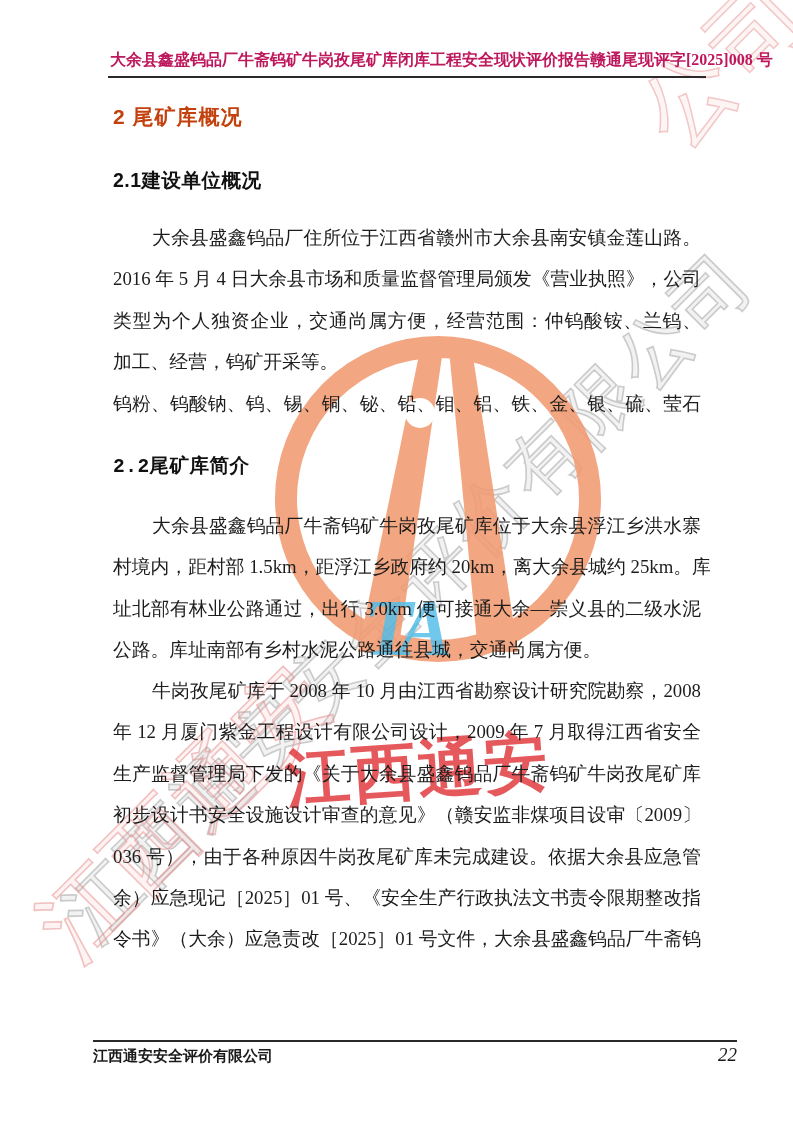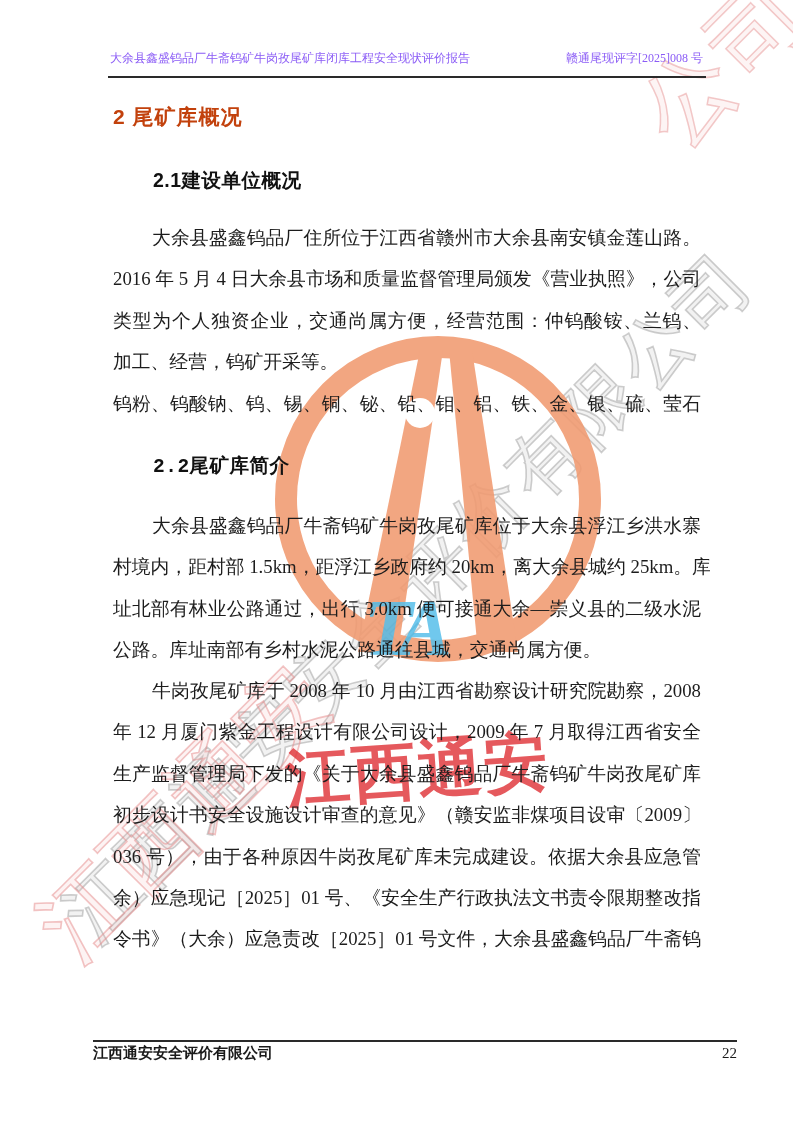--- a/index.html
+++ b/index.html
@@ -21,23 +21,23 @@
   }
   .content { position: absolute; left:0; top:0; width:100%; height:100%; z-index: 1; }
 
   .page-header {
     position: absolute;
     left: 110px; top: 50px;
     width: 593px;
     display: flex;
     justify-content: space-between;
     align-items: baseline;
-    font-size: 12px;
-    font-weight: normal;
-    color: #8b5cf6;
+    font-size: 16px;
+    font-weight: bold;
+    color: #be185d;
     white-space: nowrap;
   }
   .header-rule {
     position: absolute;
     left: 108px; top: 76px;
     width: 598px;
     border-top: 2.4px solid #2a2a2a;
   }
 
   .chapter-heading {
@@ -50,21 +50,20 @@
     color: #c2410c;
   }
   .sub-heading {
     position: absolute;
     left: 113px;
     font-family: "Liberation Sans", "DejaVu Sans", sans-serif;
     font-size: 19.5px;
     font-weight: bold;
     letter-spacing: 0.5px;
     color: #111;
-    margin-left: 40px;
   }
   .sub-heading.s21 { top: 167px; }
   .sub-heading.s22 { top: 452px; font-family: Liberation Mono, monospace; }
 
   .para {
     position: absolute;
     left: 113px;
     width: 588px;
     font-size: 18.8px;
     color: #1c1c1c;
@@ -94,21 +93,21 @@
     position: absolute;
     left: 93px; top: 1044px;
     width: 644px;
     display: flex;
     justify-content: space-between;
     align-items: baseline;
     font-size: 15px;
     color: #1a1a1a;
   }
   .footer-company { font-weight: bold; }
-  .footer-page-num { font-size: 15px; }
+  .footer-page-num { font-size: 19px; font-style: italic; }
   svg text { font-family: "Liberation Serif", "DejaVu Serif", serif; }
 </style>
 </head>
 <body>
 
 <div class="page">
 
   <svg class="wm-layer" width="793" height="1122" viewBox="0 0 793 1122">
 
     <text transform="translate(95,945) rotate(-45)" font-size="74" letter-spacing="4" fill="#bdbdbd" fill-opacity="0.20" stroke-opacity="0.50" stroke-width="1.6" stroke="#9E9E9E">江西通安安全评价有限公司</text>

